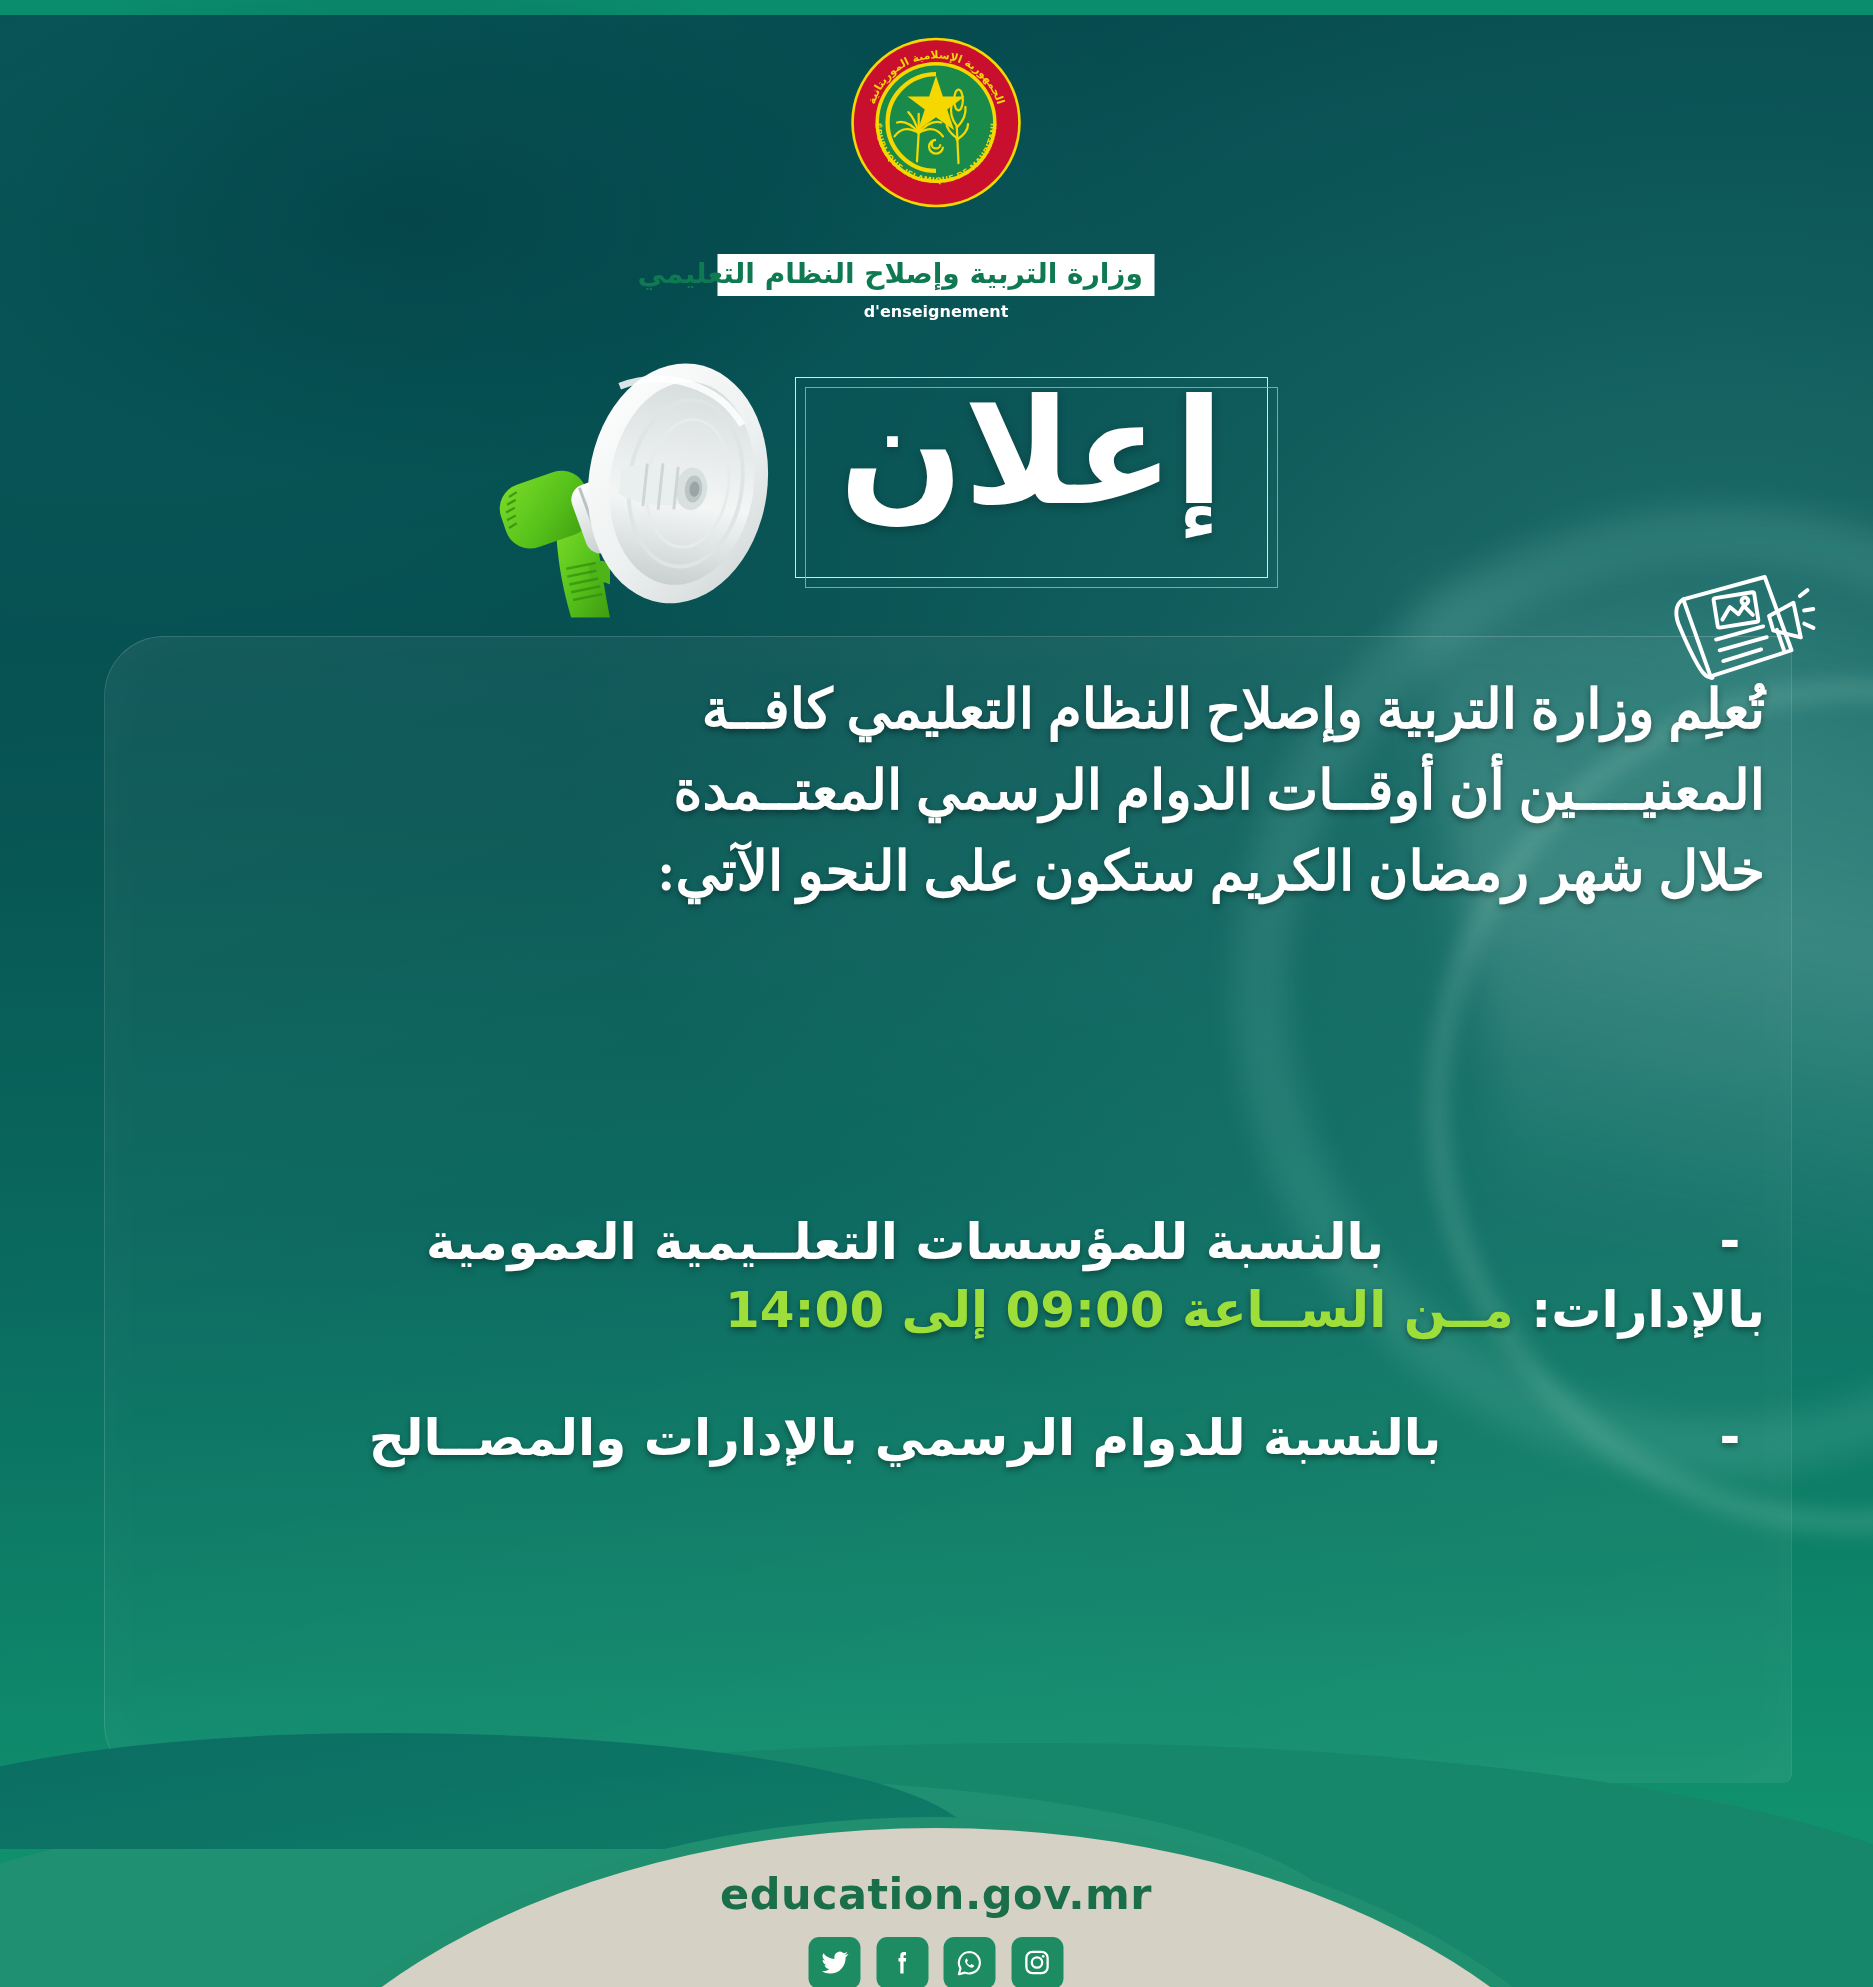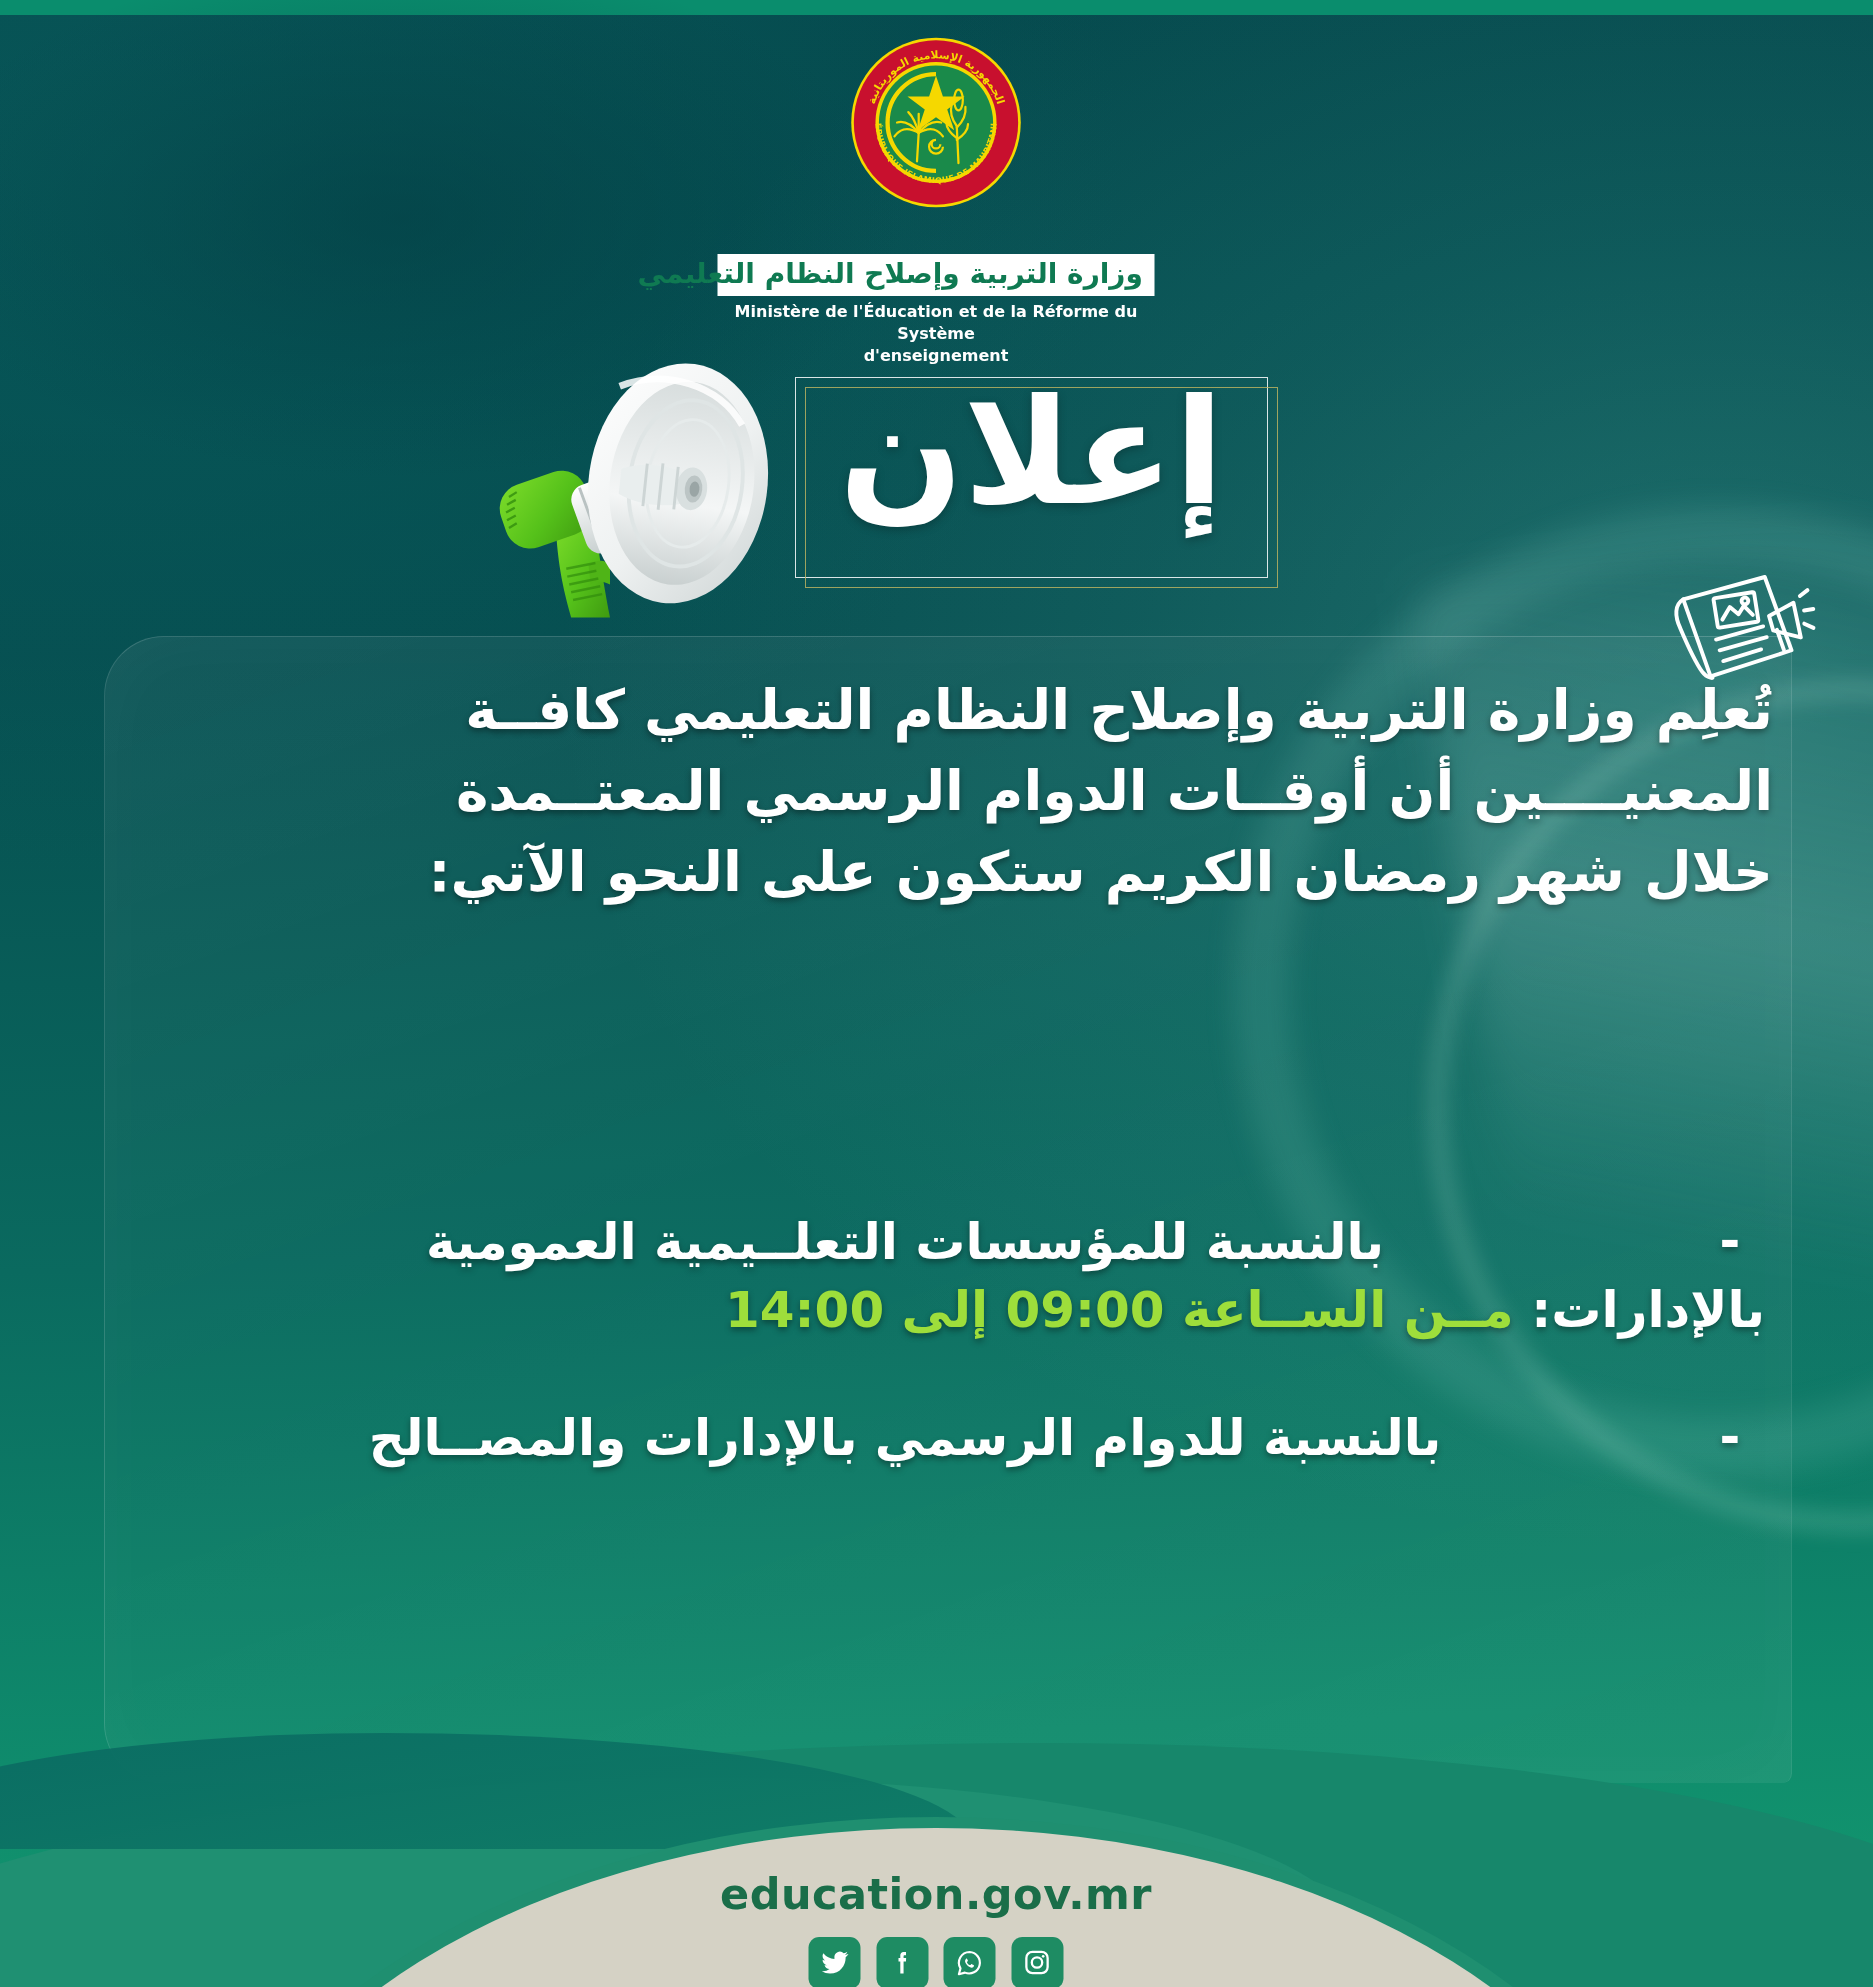--- a/index.html
+++ b/index.html
@@ -123,23 +123,24 @@
     border-radius:60px 9.7px 9.7px 60px;
     background:linear-gradient(160deg, rgba(255,255,255,.055) 0%, rgba(255,255,255,.015) 45%, rgba(255,255,255,.05) 100%);
     border-top:1.9px solid rgba(255,255,255,.16);
     border-right:1.9px solid rgba(255,255,255,.10);
     border-left:1.9px solid rgba(255,255,255,.13);
     box-shadow:inset 0 0 78px rgba(255,255,255,.03);
   }
 
   
   .body-text{
-    position:absolute;left:124px;top:670px;width:1650px;
+    position:absolute;left:116px;top:670px;width:1650px;
     text-align:right;
     direction:rtl;
+    font-family:Liberation Serif, serif;
   }
   .para-line{
     color:#ffffff;
     font-size:55px;
     font-weight:bold;
     line-height:1.47;
     white-space:nowrap;
     text-shadow:0 2.9px 6.8px rgba(0,0,0,.38);
   }
   .para-line.l1{padding-left:68px;}
@@ -276,21 +277,20 @@
       </text>
       <text font-size="9.3" font-weight="bold" fill="#f5d800" font-family="DejaVu Sans, sans-serif" letter-spacing="0.6">
         <textPath href="#arcBot" startOffset="50%" text-anchor="middle">RÉPUBLIQUE ISLAMIQUE DE MAURITANIE</textPath>
       </text>
     </svg>
   </div>
 
   <div class="ministry-block">
     <div class="ministry-ar">وزارة التربية وإصلاح النظام التعليمي</div>
     <div class="ministry-fr">
-      <div>Ministère de l'Éducation et de la Réforme  du Système</div>
       <div>d'enseignement</div>
     </div>
   </div>
 
   <div class="megaphone">
     <svg viewBox="0 0 350 350" width="340" height="340">
       <defs>
         <linearGradient id="hornG" x1="0" y1="0" x2="1" y2="1">
           <stop offset="0%" stop-color="#ffffff"></stop>
           <stop offset="55%" stop-color="#eef1f1"></stop>

